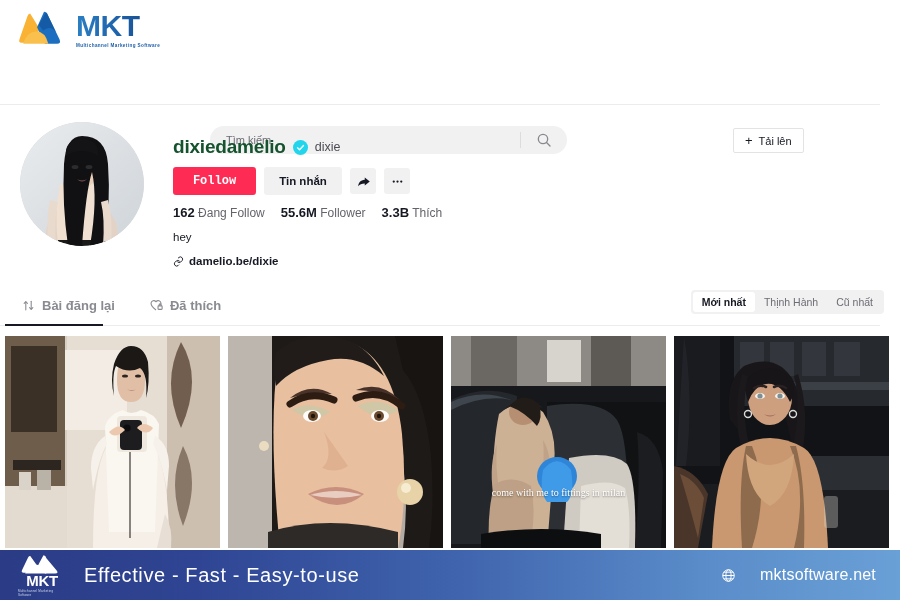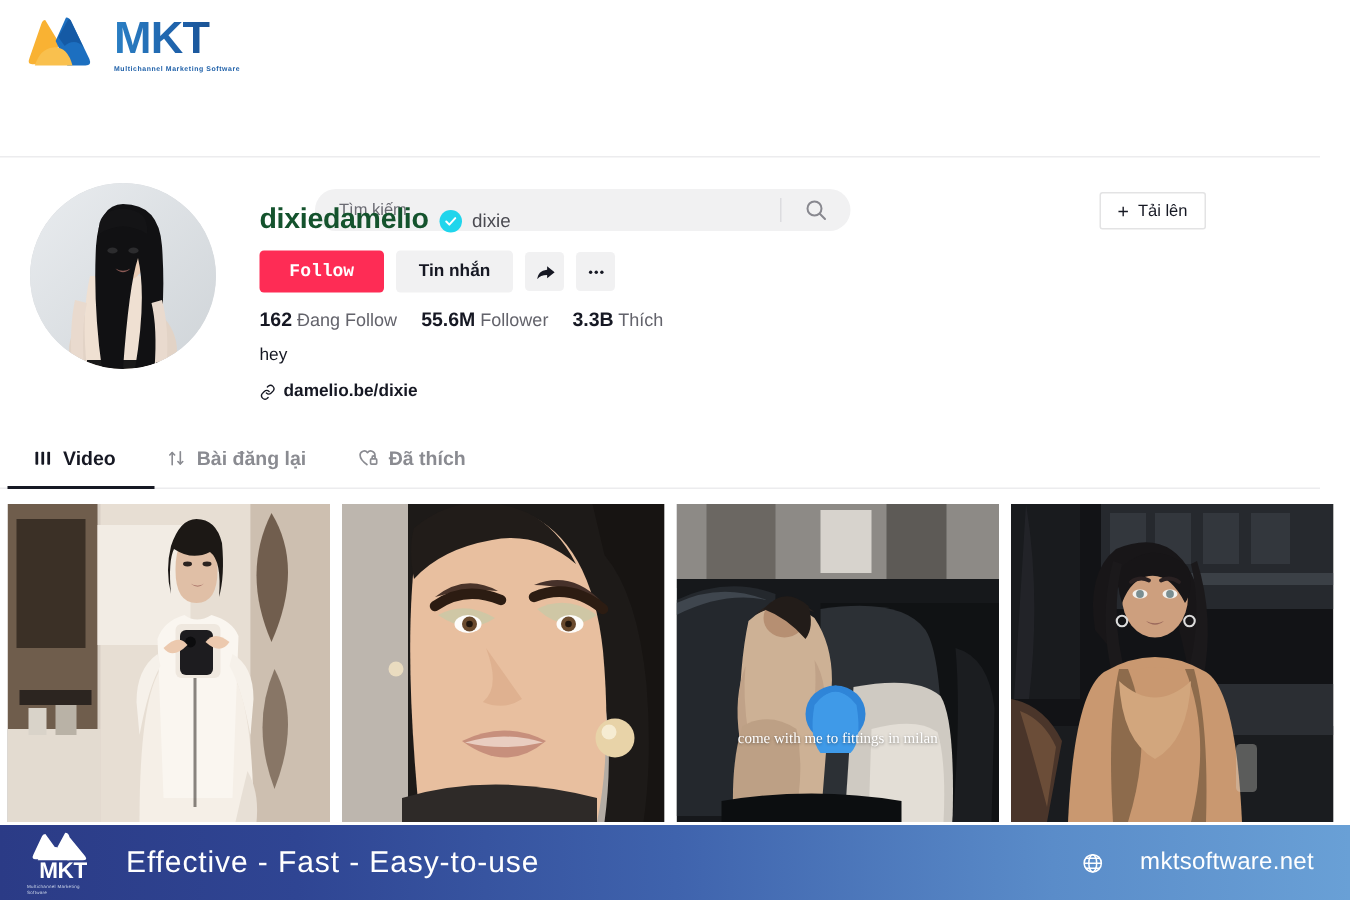--- a/index.html
+++ b/index.html
@@ -226,47 +226,44 @@
       <svg width="11" height="11" viewBox="0 0 24 24" fill="none" stroke="#161823" stroke-width="2" stroke-linecap="round">
         <path d="M10 13a5 5 0 0 0 7 0l3-3a5 5 0 0 0-7-7l-1.5 1.5"></path>
         <path d="M14 11a5 5 0 0 0-7 0l-3 3a5 5 0 0 0 7 7l1.5-1.5"></path>
       </svg>
       <span class="link-text">damelio.be/dixie</span>
     </div>
   </div>
 
   <div class="tabs">
     <div class="tablist">
-      <div class="tab active">
-        <svg width="13" height="13" viewBox="0 0 24 24" fill="#161823">
-          <rect x="3" y="4" width="3.4" height="16" rx="1"></rect>
-          <rect x="10.3" y="4" width="3.4" height="16" rx="1"></rect>
-          <rect x="17.6" y="4" width="3.4" height="16" rx="1"></rect>
-        </svg>
-        <span>Video</span>
-      </div>
       <div class="tab">
         <svg width="13" height="13" viewBox="0 0 24 24" fill="none" stroke="#8a8b91" stroke-width="2" stroke-linecap="round" stroke-linejoin="round">
           <path d="M7 20V5"></path>
             <path d="M4 8l3-3 3 3"></path>
           <path d="M17 4v15"></path>
             <path d="M20 16l-3 3-3-3"></path>
         </svg>
         <span>Bài đăng lại</span>
       </div>
       <div class="tab">
         <svg width="14" height="14" viewBox="0 0 24 24" fill="none" stroke="#8a8b91" stroke-width="1.9" stroke-linejoin="round">
           <path d="M12 20.5S3.5 14.8 3.5 9.2A4.7 4.7 0 0 1 12 6.5a4.7 4.7 0 0 1 8.5 2.7c0 .9-.2 1.8-.6 2.6"></path>
           <rect x="15.5" y="13.5" width="7" height="6" rx="1"></rect>
           <path d="M17.3 13.5v-1.7a1.7 1.7 0 0 1 3.4 0v1.7"></path>
         </svg>
         <span>Đã thích</span>
       </div>
     </div>
 
+    <div class="filters">
+      <button class="filter active">Mới nhất</button>
+      <button class="filter">Thịnh Hành</button>
+      <button class="filter">Cũ nhất</button>
+    </div>
   </div>
   <div class="tabs-line"></div>
   <div class="tab-underline"></div>
 
   <div class="grid">
 
     <div class="cell">
       <svg viewBox="0 0 215 212">
         <rect width="215" height="212" fill="#d8cfc4"></rect>
         <rect x="0" y="0" width="60" height="212" fill="#6f5d4c"></rect>

